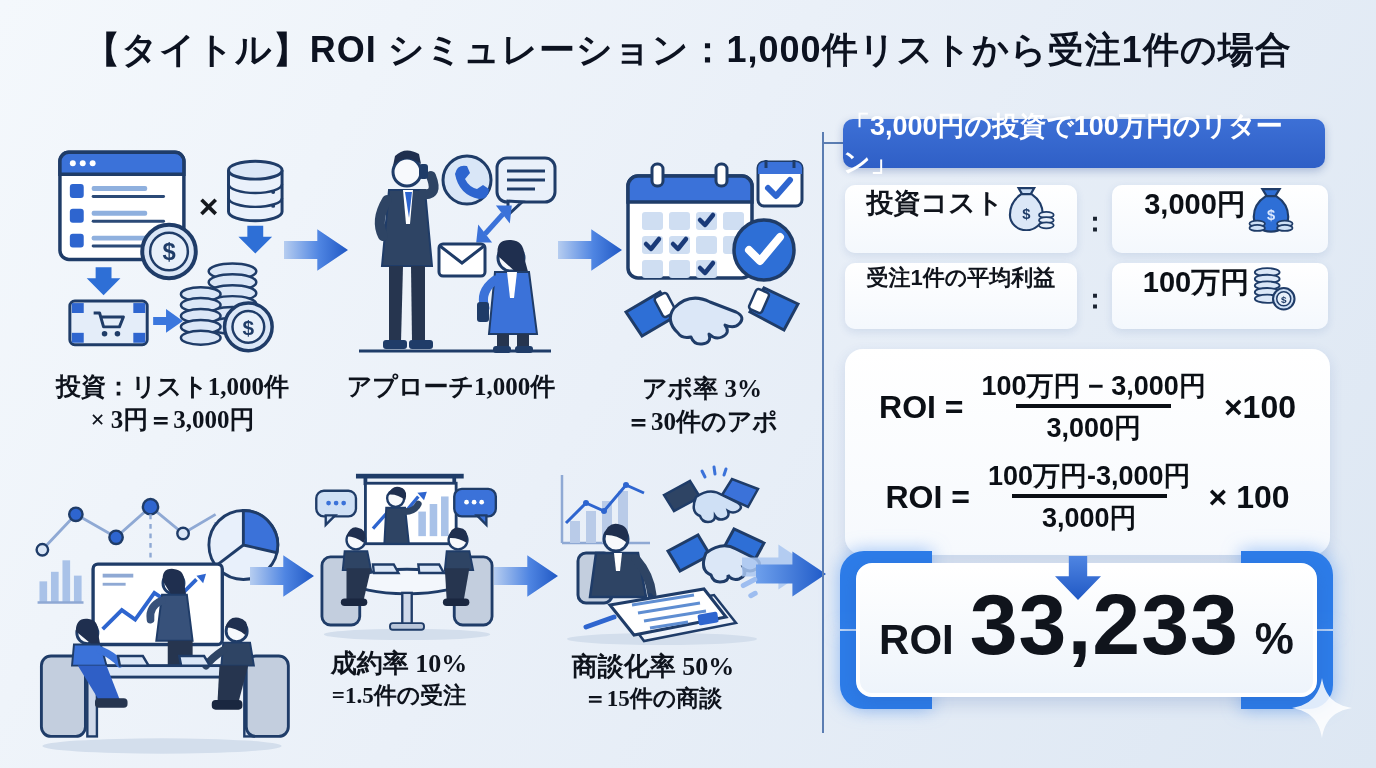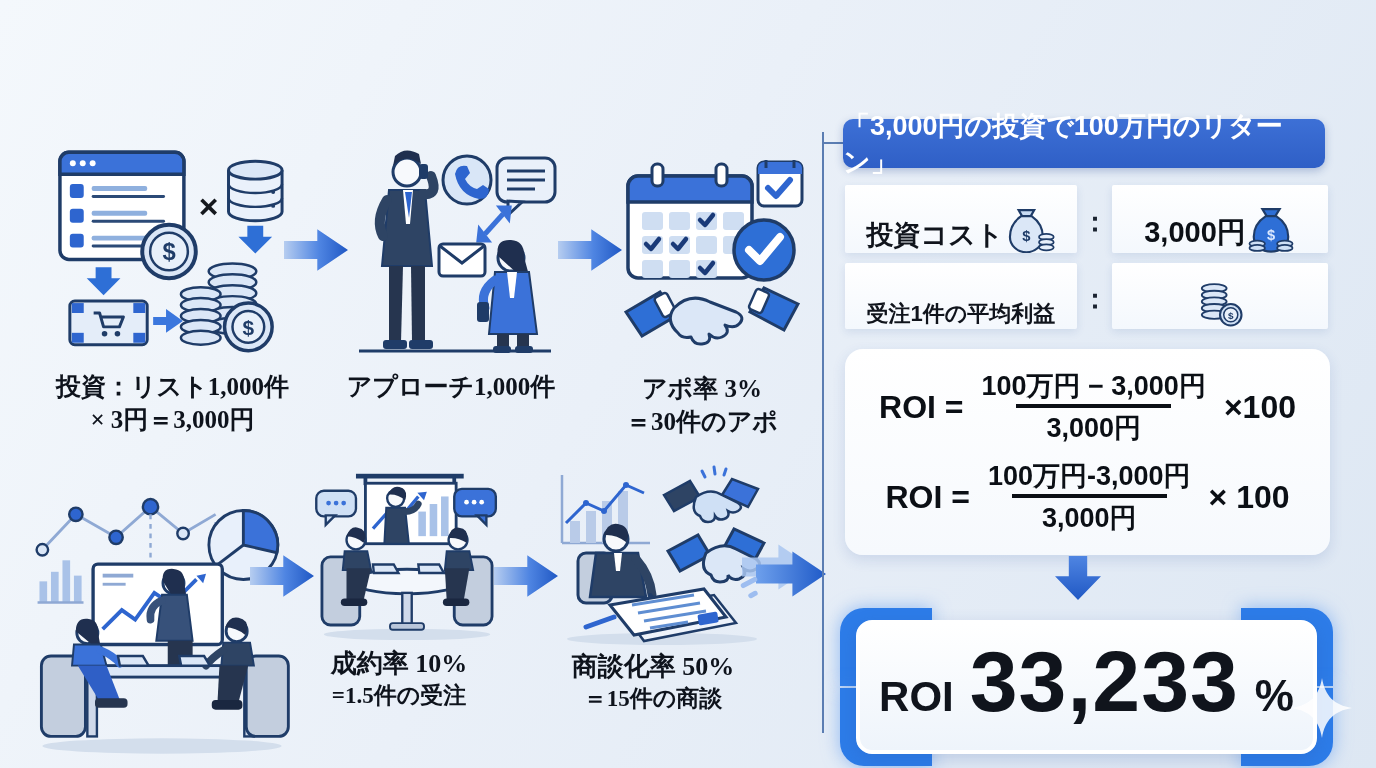--- a/index.html
+++ b/index.html
@@ -34,43 +34,43 @@
   .divider   { position:absolute; left:822px; top:132px; width:2px; height:601px; background:#5b7db2; }
   .connector { position:absolute; left:822px; top:142px; width:22px; height:2px; background:#5b7db2; }
 
   
   .headline { position:absolute; left:843px; top:119px; width:482px; height:49px;
     background:linear-gradient(180deg,#3d70d6,#2f5fc6); border-radius:10px;
     display:flex; align-items:center; 
     color:#fff; font-size:27px; font-weight:800; box-shadow:0 3px 8px rgba(25,60,140,.28); }
 
   .row-box { position:absolute; background:linear-gradient(180deg,#ffffff,#f4f8fd);
-    border-radius:2px; box-shadow:0 3px 9px rgba(40,80,160,.12);
-    display:flex; align-items:flex-end; justify-content:center; }
+    border-radius:10px; box-shadow:0 3px 9px rgba(40,80,160,.12);
+    display:flex; align-items:flex-start; justify-content:center; }
   .row-label { font-size:27px; font-weight:800; color:#10141c; }
   .row-label.small { font-size:22px; }
   .row-value { font-size:29px; font-weight:800; color:#0c1016; }
   .row-colon { position:absolute; width:30px; text-align:center; font-size:27px; font-weight:800; color:#1a2330; }
 
   .formula-card { position:absolute; left:845px; top:349px; width:485px; height:206px;
     background:linear-gradient(180deg,#ffffff,#f6f9fd); border-radius:18px;
     box-shadow:0 5px 14px rgba(40,80,160,.14);
     display:flex; flex-direction:column; justify-content:center; gap:12px; padding:10px 8px; }
   .formula { display:flex; align-items:center; justify-content:center; gap:12px;
     font-weight:800; color:#0b0f15; }
   .f-lhs, .f-mult { font-size:32px; }
   .frac { display:inline-flex; flex-direction:column; align-items:center; font-size:27px; }
   .frac .num { padding:0 6px 0; }
   .frac .den { border-top:4px solid #0b0f15; padding:2px 30px 0; }
 
   .down-arrow { position:absolute; left:1055px; top:556px; width:46px; height:44px;
     background:linear-gradient(180deg,#4f85e2,#2058c4);
     clip-path:polygon(30% 0,70% 0,70% 46%,100% 46%,50% 100%,0 46%,30% 46%); z-index:6; }
 
-  .roi-badge { position:absolute; left:843px; top:611px; width:487px; height:152px; }
+  .roi-badge { position:absolute; left:843px; top:554px; width:487px; height:152px; }
   .bracket { position:absolute; width:92px; height:78px; border:0 solid #2d7ce8;
     filter:drop-shadow(0 0 9px rgba(70,140,240,.55)); }
   .b-tl { left:-3px; top:-3px;   border-left-width:17px; border-top-width:17px;    border-top-left-radius:24px; }
   .b-tr { right:-3px; top:-3px;  border-right-width:17px; border-top-width:17px;   border-top-right-radius:24px; }
   .b-bl { left:-3px; bottom:-3px; border-left-width:17px; border-bottom-width:17px; border-bottom-left-radius:24px; }
   .b-br { right:-3px; bottom:-3px; border-right-width:17px; border-bottom-width:17px; border-bottom-right-radius:24px; }
   .roi-box { position:absolute; left:13px; right:13px; top:9px; bottom:9px;
     background:linear-gradient(180deg,#ffffff,#eef4fb); border:4px solid #fff; border-radius:16px;
     box-shadow:0 6px 18px rgba(40,80,160,.20);
     display:flex; align-items:baseline; justify-content:center; gap:16px; padding-top:14px; }
@@ -80,20 +80,21 @@
 
   .sparkle { position:absolute; left:1292px; top:678px; width:60px; height:60px; z-index:8; opacity:.85; }
 
   svg text { font-family:"Liberation Sans","DejaVu Sans",sans-serif; }
 </style>
 </head>
 <body>
 
 <div class="canvas">
 
+  <h1 class="title">【タイトル】ROI シミュレーション：1,000件リストから受注1件の場合</h1>
 
   <div class="abs" style="left:52px;top:140px;width:238px;height:224px">
     <svg width="238" height="224" viewBox="0 0 240 225">
       <rect x="8" y="12" width="125" height="108" rx="9" fill="#ffffff" stroke="#1f3c68" stroke-width="3.5"></rect>
       <path d="M8 34 v-13 a9 9 0 0 1 9 -9 h107 a9 9 0 0 1 9 9 v13 z" fill="#3b72d9" stroke="#1f3c68" stroke-width="3.5"></path>
       <circle cx="21" cy="23" r="3" fill="#fff"></circle>
         <circle cx="31" cy="23" r="3" fill="#fff"></circle>
         <circle cx="41" cy="23" r="3" fill="#fff"></circle>
       <g>
         <rect x="18" y="44" width="14" height="14" rx="3" fill="#2e65cf"></rect>
@@ -487,20 +488,21 @@
           <ellipse cx="45" cy="49" rx="9" ry="3.5"></ellipse>
       </g>
     </svg>
   </div>
 
   <div class="row-box" style="left:845px;top:263px;width:232px;height:66px">
     <span class="row-label small">受注1件の平均利益</span>
   </div>
   <div class="row-colon" style="left:1080px;top:281px">：</div>
   <div class="row-box" style="left:1112px;top:263px;width:216px;height:66px">
+    <span class="row-value">100万円</span>
     <svg width="48" height="50" viewBox="0 0 58 58">
       <g fill="#dbe7f7" stroke="#1f3c68" stroke-width="2.2">
         <ellipse cx="22" cy="10" rx="15" ry="5"></ellipse>
           <ellipse cx="22" cy="18" rx="15" ry="5"></ellipse>
         <ellipse cx="22" cy="26" rx="15" ry="5"></ellipse>
           <ellipse cx="22" cy="34" rx="15" ry="5"></ellipse>
           <ellipse cx="22" cy="42" rx="15" ry="5"></ellipse>
       </g>
       <circle cx="42" cy="42" r="13" fill="#cfe0f5" stroke="#1f3c68" stroke-width="2.5"></circle>
       <circle cx="42" cy="42" r="8.5" fill="#e8f0fa" stroke="#1f3c68" stroke-width="1.8"></circle>

